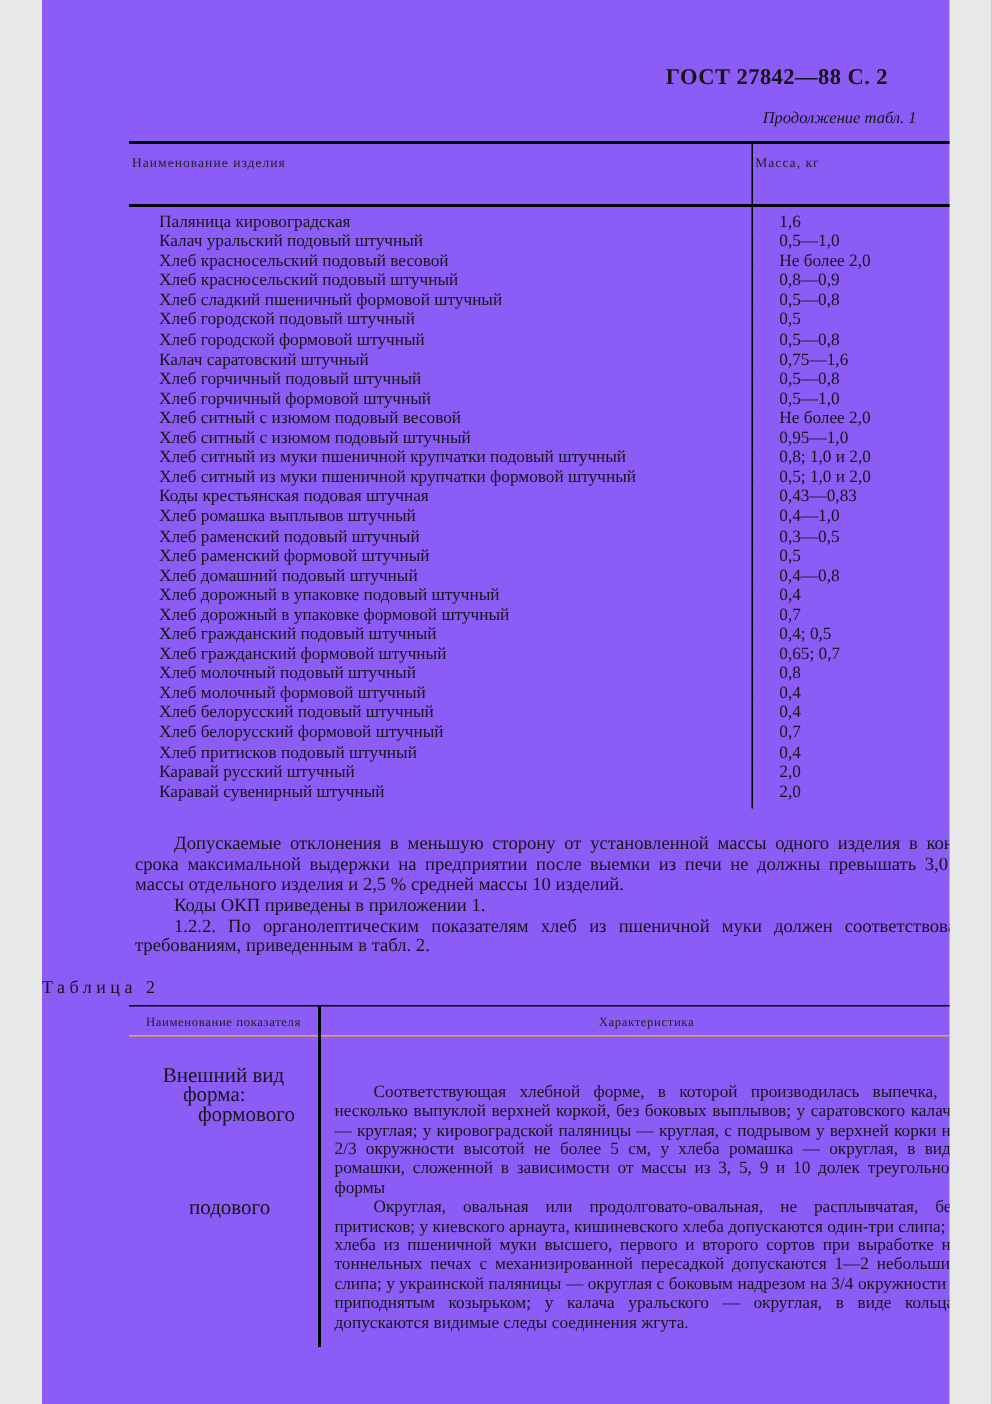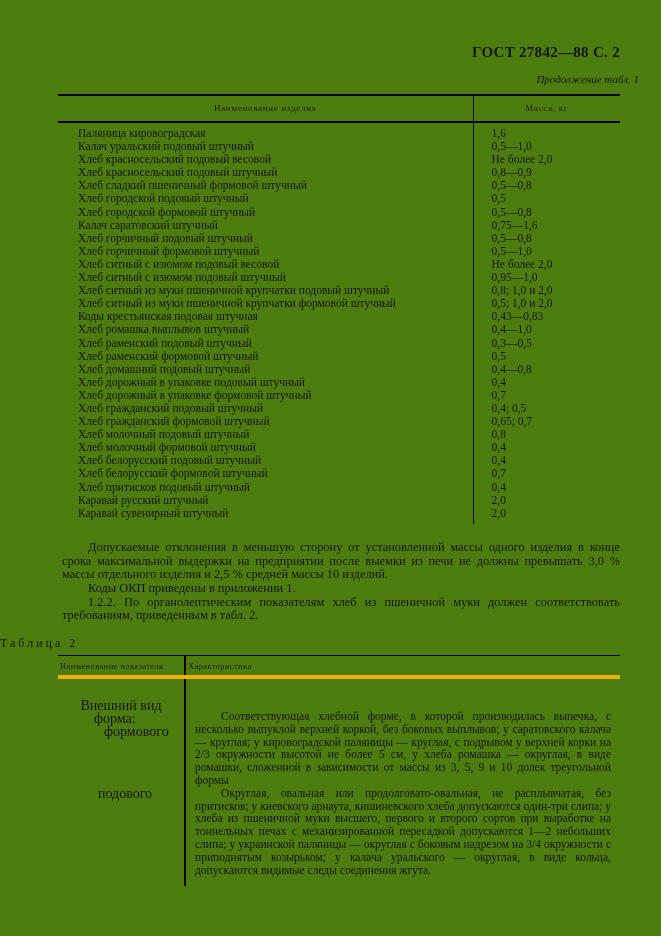--- a/index.html
+++ b/index.html
@@ -1,41 +1,41 @@
 <!DOCTYPE html>
 <html lang="ru"><head>
 <meta charset="utf-8">
 <style>
   * { margin:0; padding:0; box-sizing:border-box; }
   html,body { background:#e8e8e8; }
   body { font-family:"Liberation Serif","DejaVu Serif",serif; color:#161616; }
   .page {
-    position:relative; width:661px; height:936px; margin:0 auto;
-    background:#4d7c0f; overflow:hidden;
+    position:relative; width:605px; height:936px; margin:0 auto;
+    background:#8b5cf6; overflow:hidden;
   }
   
   .gost-header {
     margin:44px 41px 0 0; text-align:right;
     font-weight:bold; font-size:15px; letter-spacing:0.3px;
   }
   .continuation {
     margin:12px 22px 0 0; text-align:right;
     font-style:italic; font-size:11px;
   }
   
   table { border-collapse:collapse; }
   .table1 {
     margin:9px 41px 0 58px; width:562px; table-layout:fixed;
     border-top:2.5px solid #000;
   }
   .table1 col.c1 { width:415px; }
   .table1 thead td {
     border-bottom:2.5px solid #000;
-    font-size:9px; letter-spacing:0.7px; text-align:center;
-    padding:7px 2px 8px 2px; color:#222;
+    font-size:9px; letter-spacing:0.7px; 
+    padding:7px 2px 23px 2px; color:#222;
   }
   .table1 thead td.name-col { border-right:1px solid #000; }
   .table1 tbody td { font-size:11.5px; line-height:13.1px; white-space:nowrap; overflow:hidden; }
   .table1 tbody td.name-col { border-right:1px solid #000; padding-left:20px; }
   .table1 tbody td.mass-col { padding-left:18px; }
   .table1 tbody tr:first-child td { padding-top:4px; }
   .table1 tbody tr:last-child td { padding-bottom:4px; }
   
   .bodytext { margin:17px 41px 0 62px; width:558px; font-size:12.4px; line-height:13.7px; text-align:justify; }
   .bodytext p { text-indent:26px; }
@@ -43,22 +43,22 @@
   .table2-label {
     margin:13px 43px 0 0; text-align:left;
     font-size:12px; letter-spacing:3px;
   }
   .table2 {
     margin:4px 41px 0 58px; width:562px; table-layout:fixed;
     border-top:1.5px solid #000;
   }
   .table2 col.c1 { width:127px; }
   .table2 thead td {
-    border-bottom:4px solid #eab308;
-    font-size:8.5px; letter-spacing:0.4px; 
+    border-bottom:1px solid #eab308;
+    font-size:8.5px; letter-spacing:0.4px; text-align:center;
     padding:5px 2px 4px 2px; color:#222;
   }
   .table2 thead td.char-col { border-left:2.5px solid #000; }
   .table2 tbody td { vertical-align:top; }
   .table2 tbody td.ind-col { font-size:14px; line-height:13px; padding-top:20px; }
   .ind-line1 { text-align:center; }
   .ind-line2 { padding-left:36px; }
   .ind-line3 { padding-left:46px; }
   .ind-line4 { padding-left:40px; margin-top:49px; }
   .table2 tbody td.char-col {

